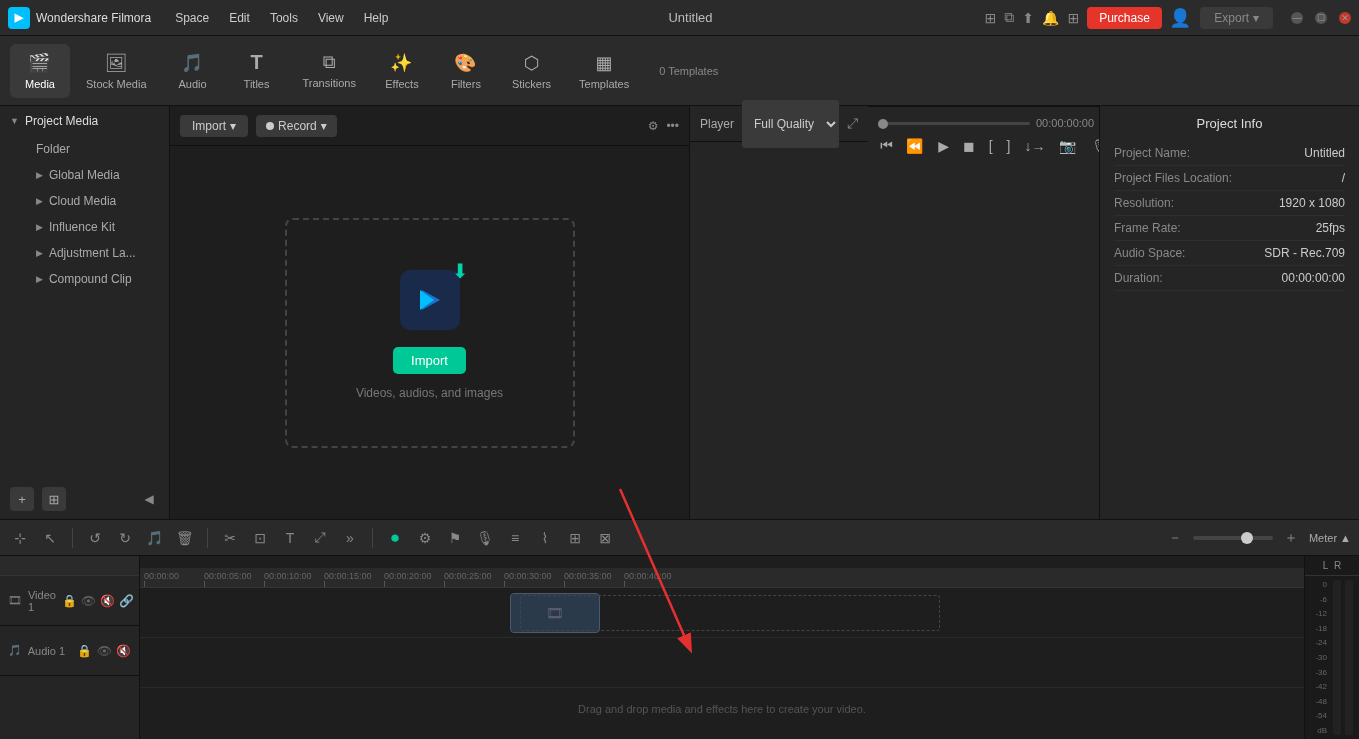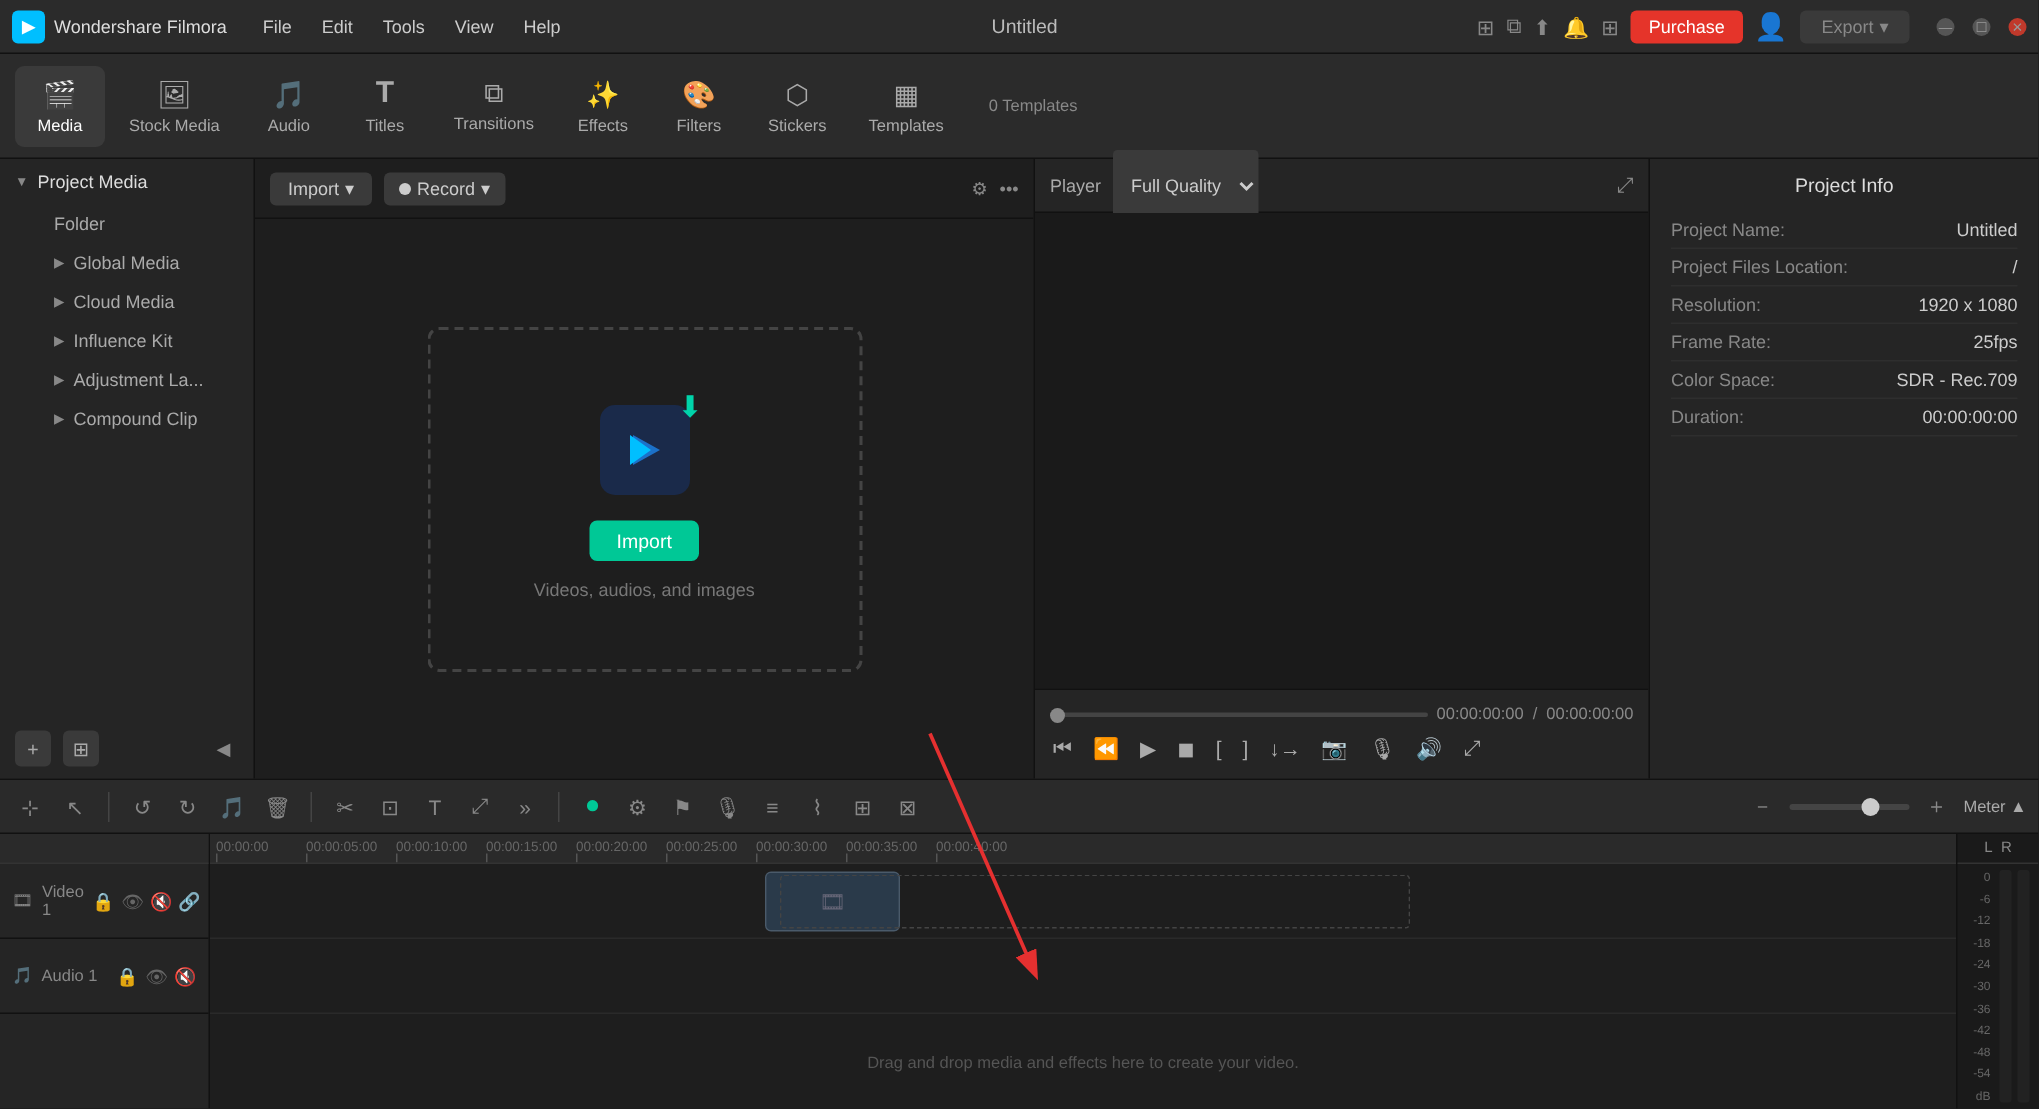--- a/index.html
+++ b/index.html
@@ -226,21 +226,21 @@
     }
     .drop-hint {
       font-size: 12px; color: #777;
     }
 
     
     #player-panel {
       width: 410px;
       background: #252525;
       border-left: 1px solid #111;
-      display: flex; flex-direction: column;
+      display: flex; flex-direction: row;
     }
     #player-toolbar {
       height: 36px;
       display: flex; align-items: center; padding: 0 10px; gap: 8px;
       border-bottom: 1px solid #111;
     }
     .player-label { font-size: 12px; color: #aaa; }
     .quality-select {
       background: #3a3a3a; color: #ccc; border: none;
       padding: 16px 8px; border-radius: 3px; font-size: 12px; cursor: pointer;
@@ -352,20 +352,21 @@
       display: flex; flex-direction: column;
       overflow: hidden;
     }
     #timeline-ruler {
       height: 20px;
       background: #2a2a2a;
       border-bottom: 1px solid #333;
       display: flex; align-items: flex-end;
       padding: 0 4px; gap: 0;
       overflow: hidden;
+      margin-top: 12px;
     }
     .ruler-tick {
       display: flex; flex-direction: column; align-items: flex-start;
       min-width: 60px; position: relative;
     }
     .ruler-tick .tick-label { font-size: 9px; color: #666; }
     .ruler-tick .tick-mark { width: 1px; height: 6px; background: #555; }
     #timeline-tracks {
       flex: 1;
       display: flex; flex-direction: column;
@@ -432,21 +433,21 @@
   </style>
 </head>
 <body>
 
 <div id="titlebar">
   <div class="logo">
     <div class="logo-icon">▶</div>
     <span class="logo-text">Wondershare Filmora</span>
   </div>
   <div class="menu-items">
-    <span class="menu-item">File</span>
+    <span class="menu-item">Space</span>
     <span class="menu-item">Edit</span>
     <span class="menu-item">Tools</span>
     <span class="menu-item">View</span>
     <span class="menu-item">Help</span>
   </div>
   <div class="title">Untitled</div>
   <div class="title-right">
 
     <span style="color:#888;font-size:14px;cursor:pointer;">⊞</span>
     <span style="color:#888;font-size:14px;cursor:pointer;">⧉</span>
@@ -638,21 +639,21 @@
     </div>
     <div class="info-row">
       <span class="key">Resolution:</span>
       <span class="val">1920 x 1080</span>
     </div>
     <div class="info-row">
       <span class="key">Frame Rate:</span>
       <span class="val">25fps</span>
     </div>
     <div class="info-row">
-      <span class="key">Color Space:</span>
+      <span class="key">Audio Space:</span>
       <span class="val">SDR - Rec.709</span>
     </div>
     <div class="info-row">
       <span class="key">Duration:</span>
       <span class="val">00:00:00:00</span>
     </div>
   </div>
 </div>
 
 <div id="timeline">

